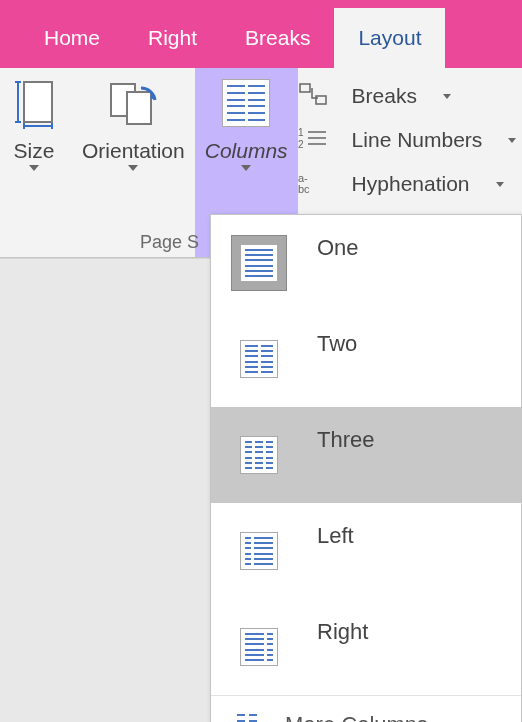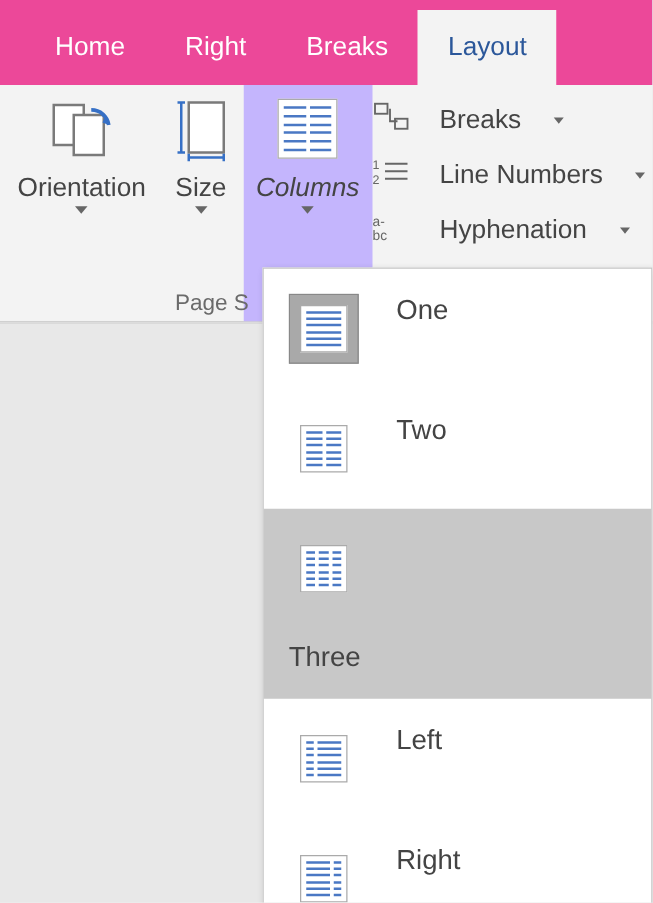--- a/index.html
+++ b/index.html
@@ -129,21 +129,20 @@
     display:flex;
     align-items:center;
     justify-content:center;
   }
   .dd-item.selected .dd-icon {
     background: #a9a9a9;
     box-shadow: inset 0 0 0 1px #888;
   }
   .dd-item.hovered {
     background: #c8c8c8;
-    flex-direction: column;
   }
   .dd-sep {
     height: 1px;
     background: #e1e1e1;
     margin: 0;
   }
   .dd-more {
     display:flex;
     align-items:center;
     gap: 20px;
@@ -215,50 +214,50 @@
     </div>
   <div class="tab">
       <span>Breaks</span>
     </div>
   <div class="tab active">
       <span>Layout</span>
     </div>
 </div>
 
 <div class="ribbon">
-
-  <div class="ribbon-button" style="margin-left:4px;">
-    <div class="icon-area">
-      <svg width="56" height="50" viewBox="0 0 56 50">
-        <rect x="6" y="6" width="24" height="32" fill="#fff" stroke="#7a7a7a" stroke-width="2"></rect>
-        <rect x="22" y="14" width="24" height="32" fill="#fff" stroke="#7a7a7a" stroke-width="2"></rect>
-        <path d="M36 10 A 14 14 0 0 1 50 22" stroke="#3670c6" stroke-width="3" fill="none"></path>
-        <path d="M50 22 l-5 -2 l2 -5 z" fill="#3670c6"></path>
-      </svg>
-    </div>
-    <div class="label">
-      <span>Orientation</span>
-      <span class="chev-down chevron"></span>
-    </div>
-  </div>
 
   <div class="ribbon-button">
     <div class="icon-area">
       <svg width="48" height="54" viewBox="0 0 48 54">
         <rect x="14" y="6" width="28" height="40" fill="#fff" stroke="#7a7a7a" stroke-width="2"></rect>
         <line x1="8" y1="6" x2="8" y2="46" stroke="#3670c6" stroke-width="2"></line>
         <line x1="5" y1="6" x2="11" y2="6" stroke="#3670c6" stroke-width="2"></line>
         <line x1="5" y1="46" x2="11" y2="46" stroke="#3670c6" stroke-width="2"></line>
         <line x1="14" y1="50" x2="42" y2="50" stroke="#3670c6" stroke-width="2"></line>
         <line x1="14" y1="47" x2="14" y2="53" stroke="#3670c6" stroke-width="2"></line>
         <line x1="42" y1="47" x2="42" y2="53" stroke="#3670c6" stroke-width="2"></line>
       </svg>
     </div>
     <div class="label">
       <span>Size</span>
+      <span class="chev-down chevron"></span>
+    </div>
+  </div>
+
+  <div class="ribbon-button" style="margin-left:4px;">
+    <div class="icon-area">
+      <svg width="56" height="50" viewBox="0 0 56 50">
+        <rect x="6" y="6" width="24" height="32" fill="#fff" stroke="#7a7a7a" stroke-width="2"></rect>
+        <rect x="22" y="14" width="24" height="32" fill="#fff" stroke="#7a7a7a" stroke-width="2"></rect>
+        <path d="M36 10 A 14 14 0 0 1 50 22" stroke="#3670c6" stroke-width="3" fill="none"></path>
+        <path d="M50 22 l-5 -2 l2 -5 z" fill="#3670c6"></path>
+      </svg>
+    </div>
+    <div class="label">
+      <span>Orientation</span>
       <span class="chev-down chevron"></span>
     </div>
   </div>
 
   <div class="ribbon-button pressed">
     <div class="icon-area">
       <div class="thumb" style="width:48px;height:48px;">
         <div class="col">
             <div class="ln"></div>
             <div class="ln"></div>

